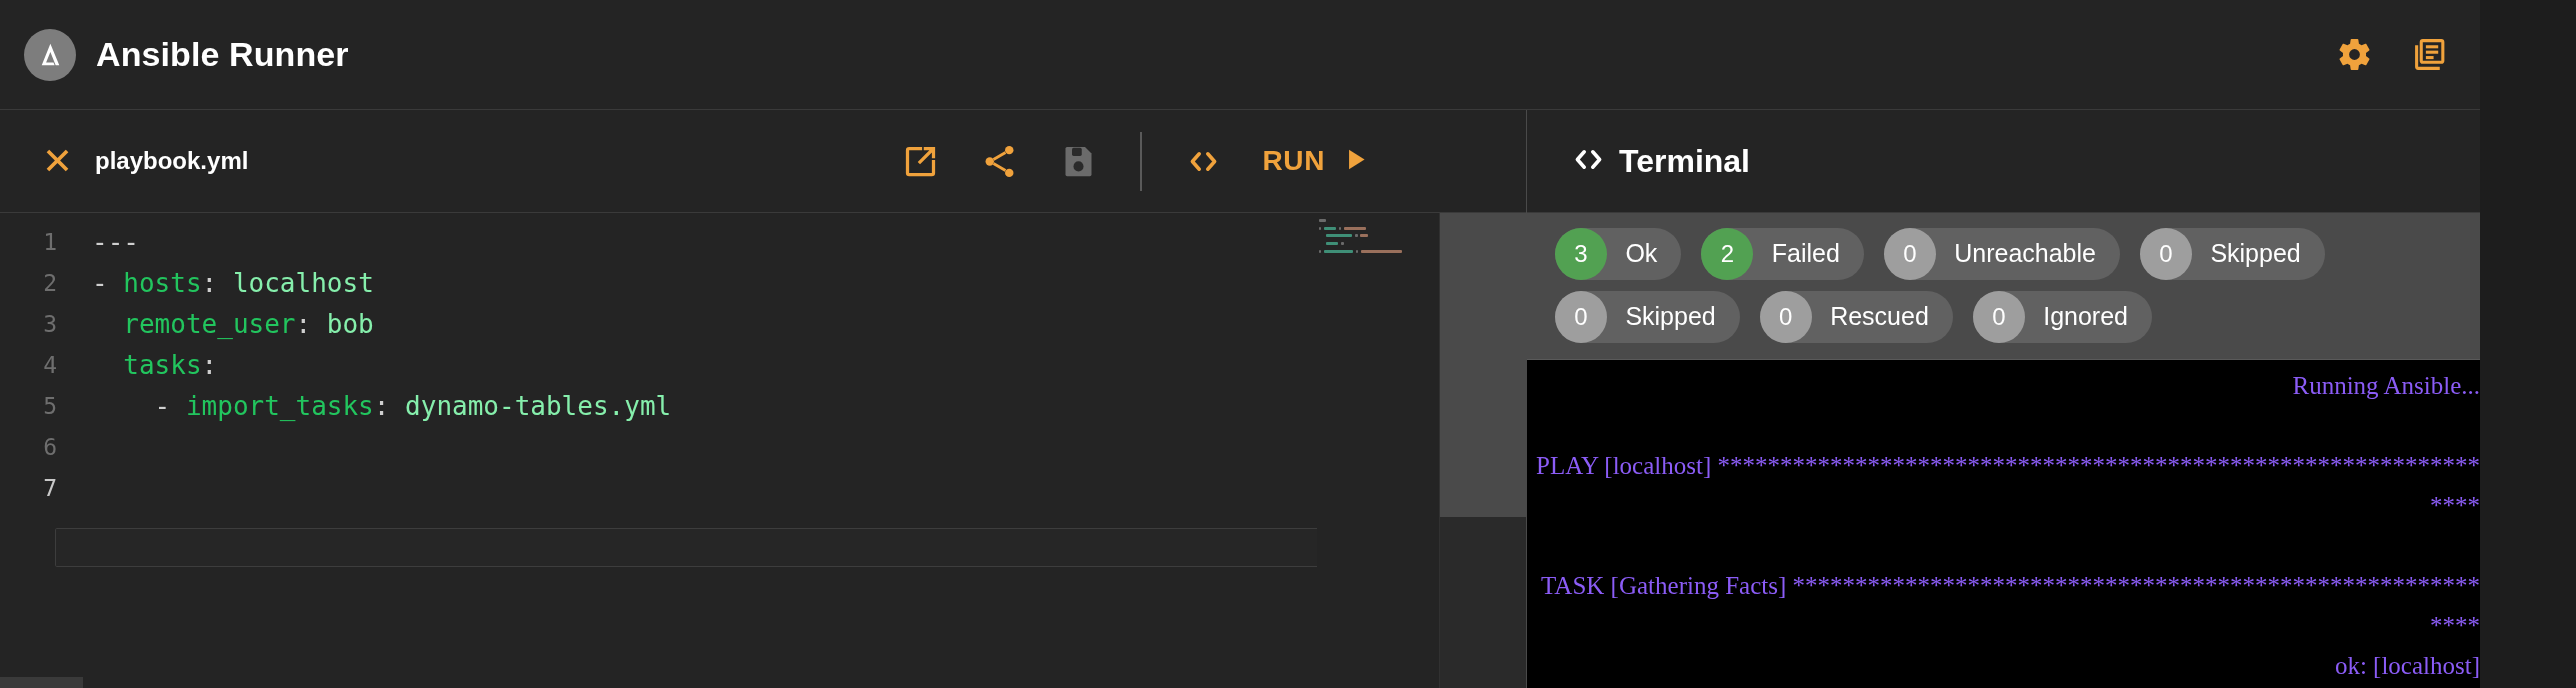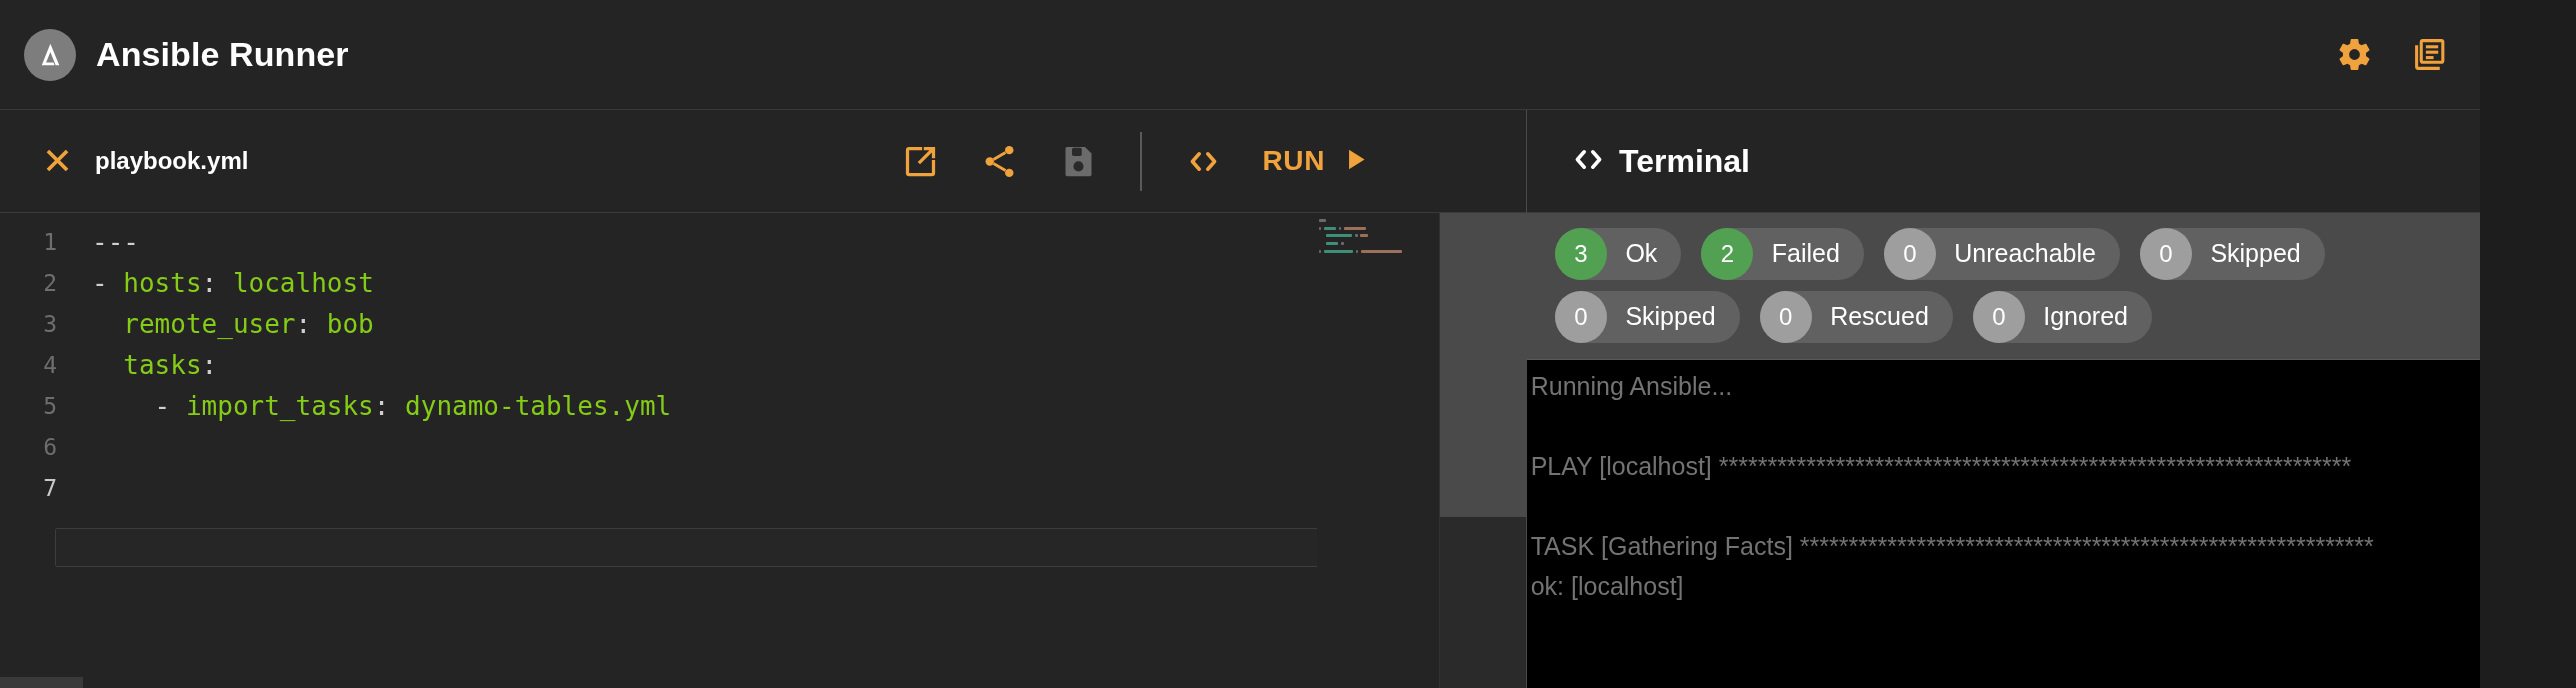--- a/index.html
+++ b/index.html
@@ -68,22 +68,22 @@
     font-family: "DejaVu Sans Mono", monospace; font-size: 23px; line-height: 41px;
     color: #6e6e6e; user-select:none;
   }
   .gutter .active-ln { color: #c9c9c9; }
   .code {
     flex: 1 1 auto; padding-top: 9.2px; padding-left: 35px; min-width:0;
     font-family: "DejaVu Sans Mono", monospace; font-size: 26px; line-height: 41px;
     white-space: pre; color: #d6d6d6; position: relative;
   }
   .code .ln { height: 41px; }
-  .k { color: #84cc16; }
-  .v { color: #84cc16; }
+  .k { color: #22c55e; }
+  .v { color: #86efac; }
   .p { color: #cfcfcf; }
   .d { color: #cfcfcf; }
   .cursor-line {
     position: absolute; left: 55px; right: 87px; top: 315px; height: 39px;
     border: 1.8px solid #3d3d3d; border-radius: 1.8px; background: rgba(255,255,255,0.012);
   }
   .minimap {
     position: absolute; right: 87px; top: 0; width: 122px; height: 100%;
     background: #242424; padding-top: 5.5px; overflow:hidden; pointer-events:none;
   }
@@ -120,23 +120,23 @@
     width: 52px; height: 52px; border-radius: 50%; flex:0 0 52px;
     display:flex; align-items:center; justify-content:center;
     color:#fff; font-size: 24px;
   }
   .chip-count.gray { background: #9e9e9e; }
   .chip-count.green { background: #52a152; }
   .chip-label { color:#ffffff; font-size: 25px; padding-left: 18.4px; white-space:nowrap; }
 
   .term-out {
     flex: 1 1 auto; background: #000000; overflow: hidden;
-    font-family: Liberation Sans, sans-serif;
-    font-size: 25px; line-height: 40px; color: #737373;
-    padding: 5.5px 0 0 3.7px; white-space: pre-wrap; word-break: break-all;
+    font-family: Liberation Serif, serif;
+    font-size: 25px; line-height: 40px; color: #8b5cf6;
+    padding: 5.5px 0 0 3.7px; white-space: pre-wrap; word-break: break-all; text-align: right;
   }
 </style>
 </head>
 <body>
 
 <div class="app">
 
   <div class="appbar">
     <div class="brand">
       <div class="logo-circle">

